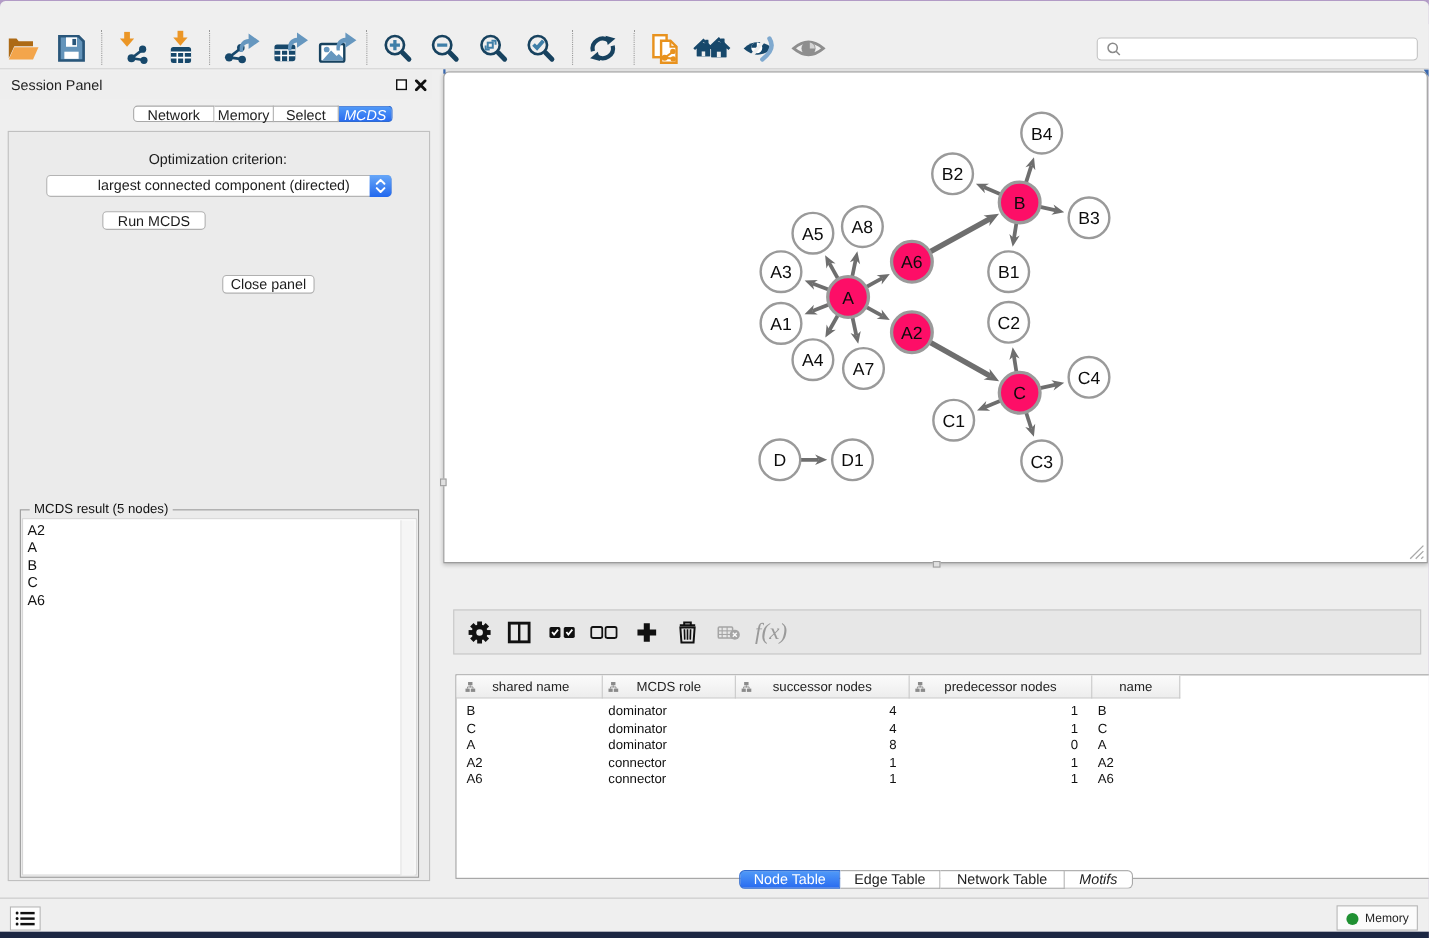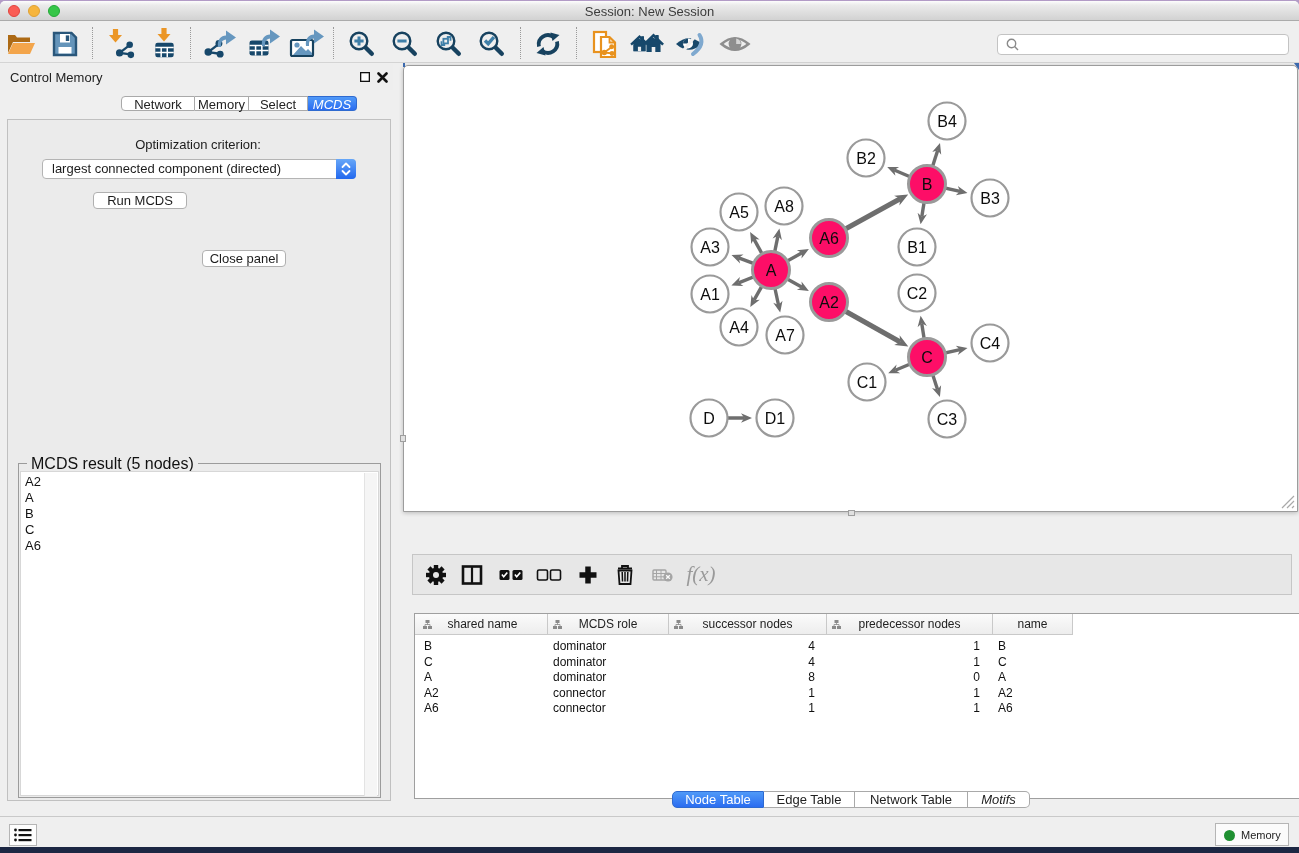--- a/index.html
+++ b/index.html
@@ -29,28 +29,28 @@
 .tab.first { border-left:1px solid #a9a9a9; border-radius:4px 0 0 4px; }
 .tab.last { border-radius:0 4px 4px 0;font-style:italic; }
 .tab.sel { background:linear-gradient(#509af8,#2a6cf0); color:#ffffff; border-color:#2e6ad0; }
 #cptabs { left:77px; top:95px;padding-left:44px; }
 #cptabs .tab { width:74px; }
 #cptabs .t2 { width:54px; }
 #cptabs .t3 { width:59px; }
 #cptabs .t4 { width:49px; }
 
 #optlabel { position:absolute; left:8px; top:136px; width:380px; text-align:center; font-size:13px; color:#1c1c1c; }
-#dropdown { position:absolute; left:42px; top:158px; width:314px; height:20px; background:#ffffff; border:1px solid #b4b4b4; border-radius:4px; font-size:13px; color:#1c1c1c; line-height:18px; padding-left:9px; }
+#dropdown { position:absolute; left:42px; top:158px; width:314px; height:20px; background:#ffffff; border:1px solid #b4b4b4; border-radius:4px; font-size:13px; color:#1c1c1c; line-height:18px; padding-left:9px;text-align:center; }
 #dropdown .cap { position:absolute; right:-1px; top:-1px; width:20px; height:20px; background:linear-gradient(#67a7f8,#2268ee); border-radius:0 4px 4px 0; }
 .btn { position:absolute; height:17px; background:#ffffff; border:1px solid #b0b0b0; border-radius:4px; font-size:13px; color:#1c1c1c; text-align:center; line-height:16px; }
 #btn-run { left:93px; top:191px; width:94px; }
 #btn-close { left:202px; top:201px; width:84px;margin-top:48px; }
 
 #groupbox { position:absolute; left:18px; top:462px; width:363px; height:335px; border:1px solid #9b9b9b; }
-#groupbox .gt { position:absolute; left:8px; top:-9px; background:#ebebeb; padding:0 4px; font-size:16px; color:#111; }
+#groupbox .gt { position:absolute; left:8px; top:-9px; background:#ebebeb; padding:0 4px; font-size:12px; color:#111; }
 #mlist { position:absolute; left:20px; top:470px; width:359px; height:325px; background:#ffffff; border:1px solid #d7d7d7; font-size:13px; color:#111; }
 #mlist .it { height:16px; line-height:16px; padding-left:4px; } #mlist .it:first-child { margin-top:2px; }
 #mlist .sb { position:absolute; right:1px; top:1px; width:13px; height:323px; background:#f5f5f5; border-left:1px solid #e3e3e3; }
 
 #netwin { position:absolute; left:403px; top:64px; width:895px; height:447px; background:#ffffff; border:1px solid #9c9c9c; border-radius:5px 5px 0 0; box-shadow:0 1px 4px rgba(0,0,0,0.22); }
 #netbar { position:absolute; left:0; top:0; width:100%; height:22px; background:linear-gradient(#f9f9f9,#e9e9e9 28%,#d2d2d2); border-bottom:1px solid #a5a5a5; border-radius:5px 5px 0 0; }
 #netbar .ttl { position:absolute; top:4px; left:0; width:100%; text-align:center; font-size:13px; color:#333; font-weight:bold; }
 #netbar .t1 { left:8px;  background:#fa5d55; border:1px solid #e0443e; }
 #netbar .t2 { left:28px; background:#f6b53d; border:1px solid #dfa133; }
 #netbar .t3 { left:48px; background:#36c648; border:1px solid #24a838; }
@@ -70,26 +70,20 @@
 
 #statusbar { position:absolute; left:0; top:815px; width:1299px; height:32px; background:#efefef; border-top:1px solid #c9c9c9; }
 #listbtn { position:absolute; left:9px; top:823px; width:28px; height:22px; background:#fdfdfd; border:1px solid #b5b5b5; }
 #membtn { position:absolute; left:1215px; top:822px; width:74px; height:23px; background:#fbfbfb; border:1px solid #b5b5b5; font-size:11px; color:#222; }
 #membtn .dot { position:absolute; left:8px; top:6px; width:11px; height:11px; border-radius:50%; background:#1f9032; }
 #membtn .mt { position:absolute; left:25px; top:5px; }
 </style>
 </head>
 <body>
 <div id="appwin">
-  <div id="titlebar">
-    <div class="tl t1"></div>
-      <div class="tl t2"></div>
-      <div class="tl t3"></div>
-    <div class="ttl">Session: New Session</div>
-  </div>
   <div id="toolbar">
     <div class="vsep" style="left:92px"></div>
     <div class="vsep" style="left:190px"></div>
     <div class="vsep" style="left:333px"></div>
     <div class="vsep" style="left:520px"></div>
     <div class="vsep" style="left:576px"></div>
     <div id="tb-icons">
         <svg width="760" height="42" viewBox="0 0 760 42" xmlns="http://www.w3.org/2000/svg" style="position:absolute;left:0;top:0">
           <g transform="translate(21,22)">
             <path d="M-13,-9 L-6,-9 L-4,-6.5 L9,-6.5 L9,-2 L-8,-2 L-13,9 Z" fill="#ad6a15"></path>
@@ -258,21 +252,21 @@
       </div>
     <div id="searchbox">
         <svg width="16" height="16" style="position:absolute;left:7px;top:2px" viewBox="0 0 16 16">
           <circle cx="6.5" cy="6.5" r="4.2" fill="none" stroke="#8a8a8a" stroke-width="1.4"></circle>
           <line x1="9.6" y1="9.6" x2="13" y2="13" stroke="#8a8a8a" stroke-width="1.4"></line>
         </svg>
       </div>
   </div>
 
   <div id="cp-head">
-    <div class="lbl">Control Memory</div>
+    <div class="lbl">Session Panel</div>
     <svg width="10" height="10" style="position:absolute;left:360px;top:8px" viewBox="0 0 10 10">
         <rect x="0.5" y="0.5" width="9" height="9" fill="#fff" stroke="#111" stroke-width="1.6"></rect>
       </svg>
     <svg width="11" height="11" style="position:absolute;left:377px;top:8px" viewBox="0 0 11 11">
         <path d="M1.5 1.5 L9.5 9.5 M9.5 1.5 L1.5 9.5" stroke="#111" stroke-width="2.6" stroke-linecap="round"></path>
       </svg>
   </div>
   <div id="cp-body"></div>
   <div class="tabrow" id="cptabs">
     <div class="tab first" style="width:74px">Network</div>

